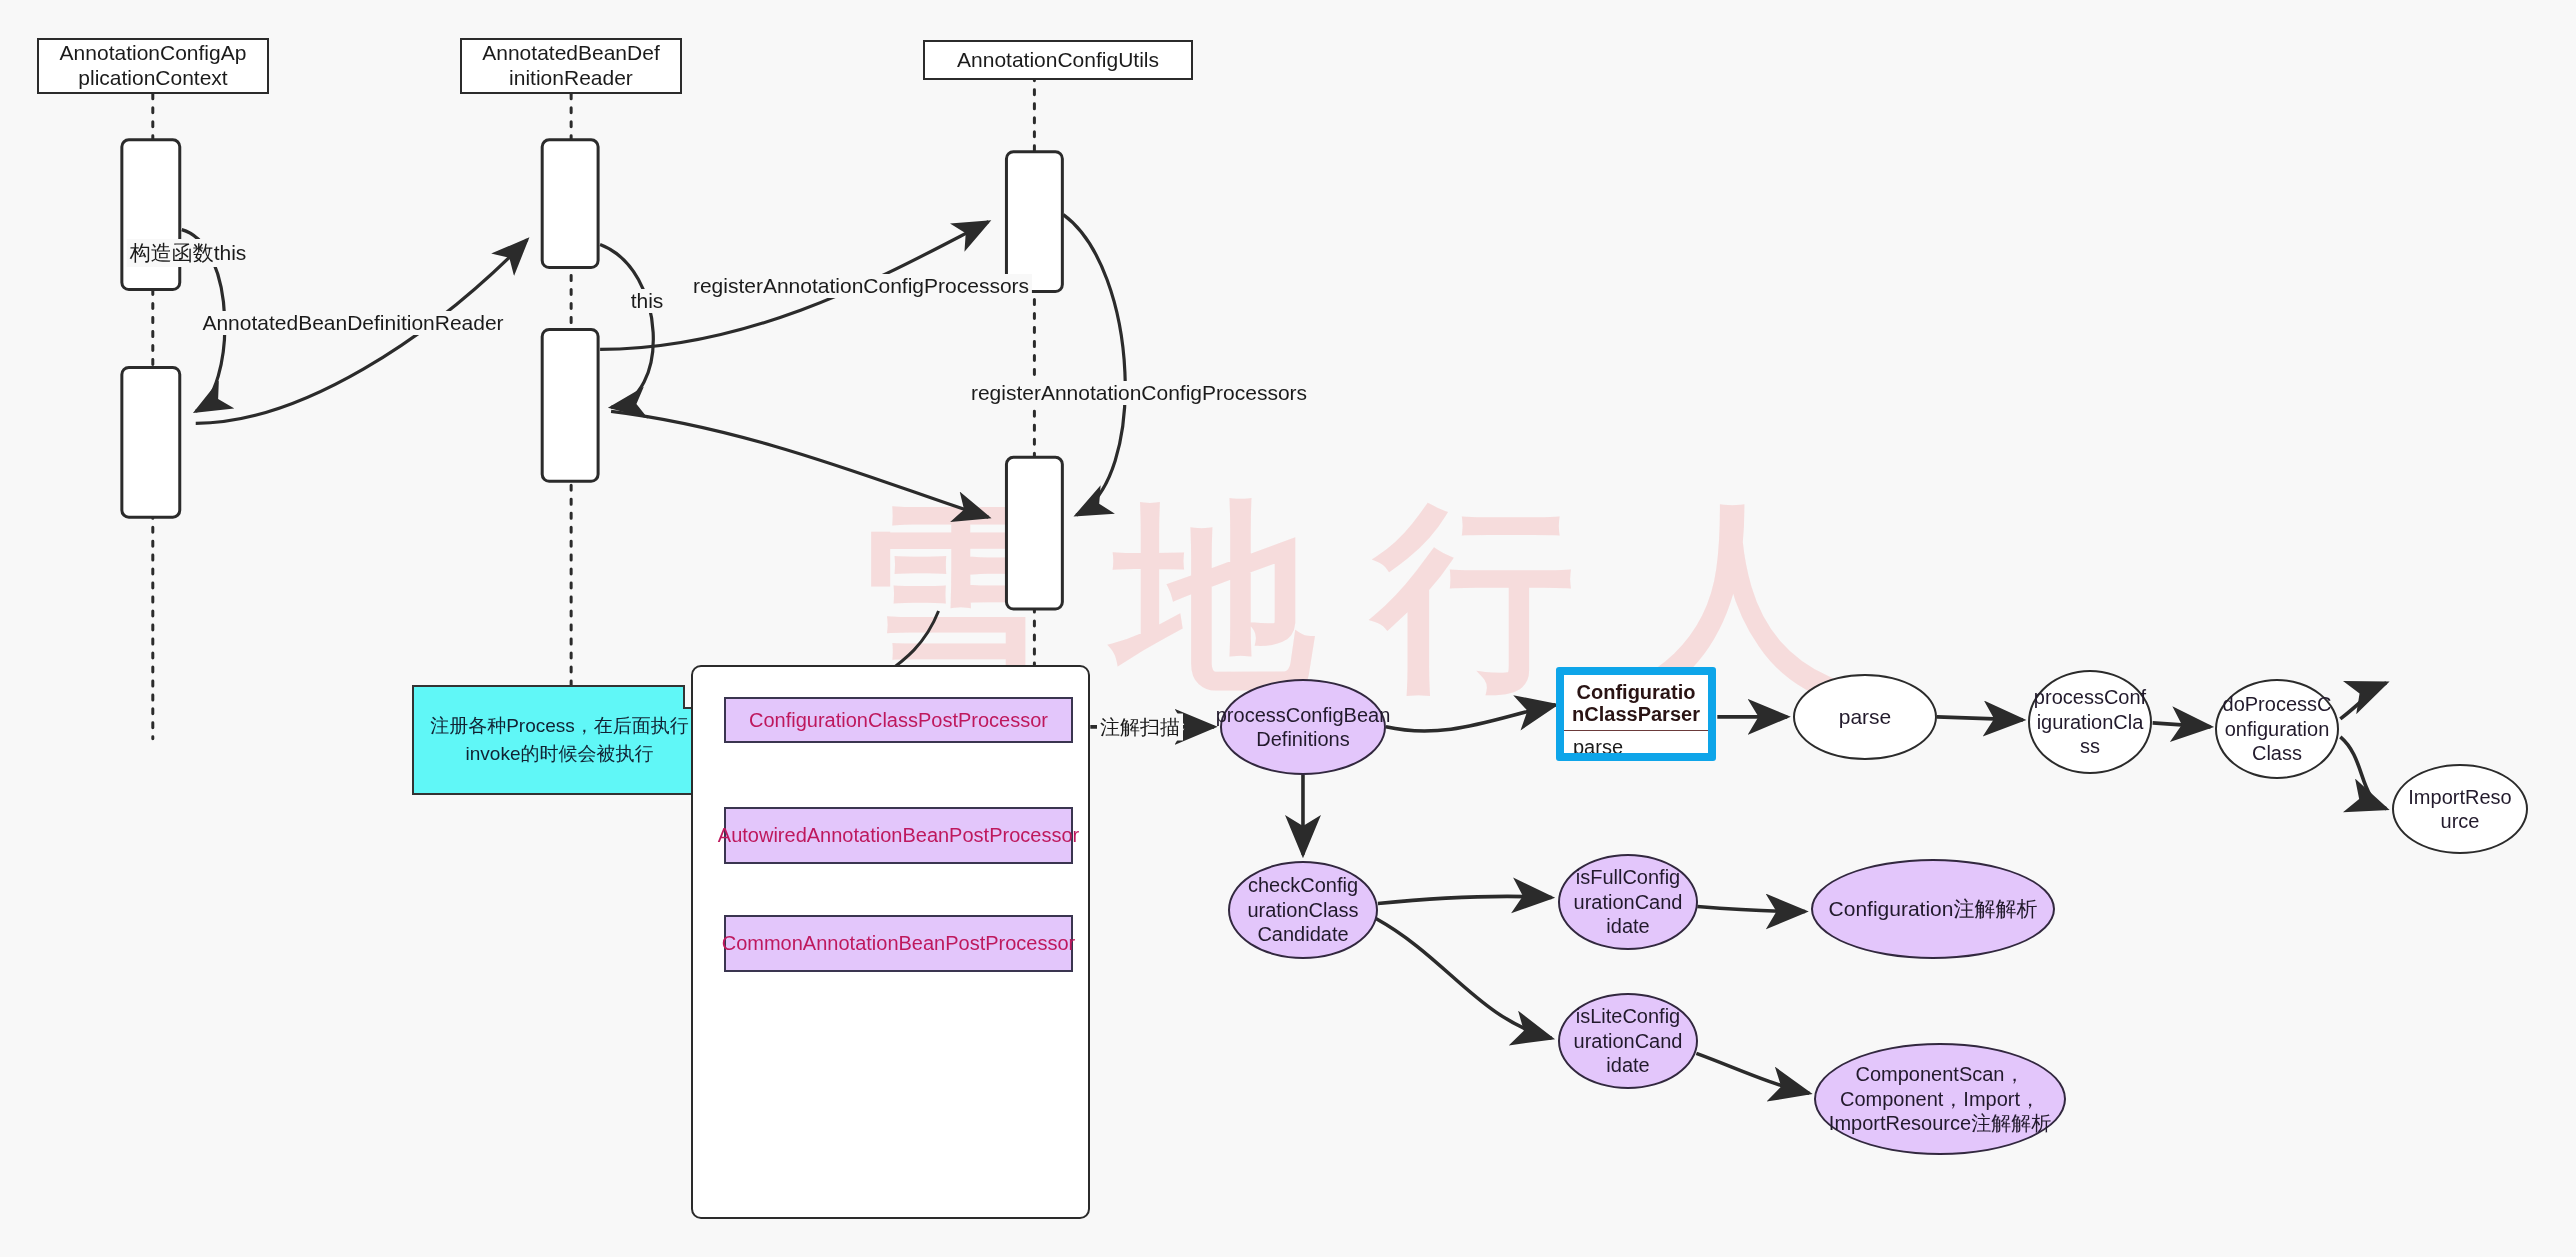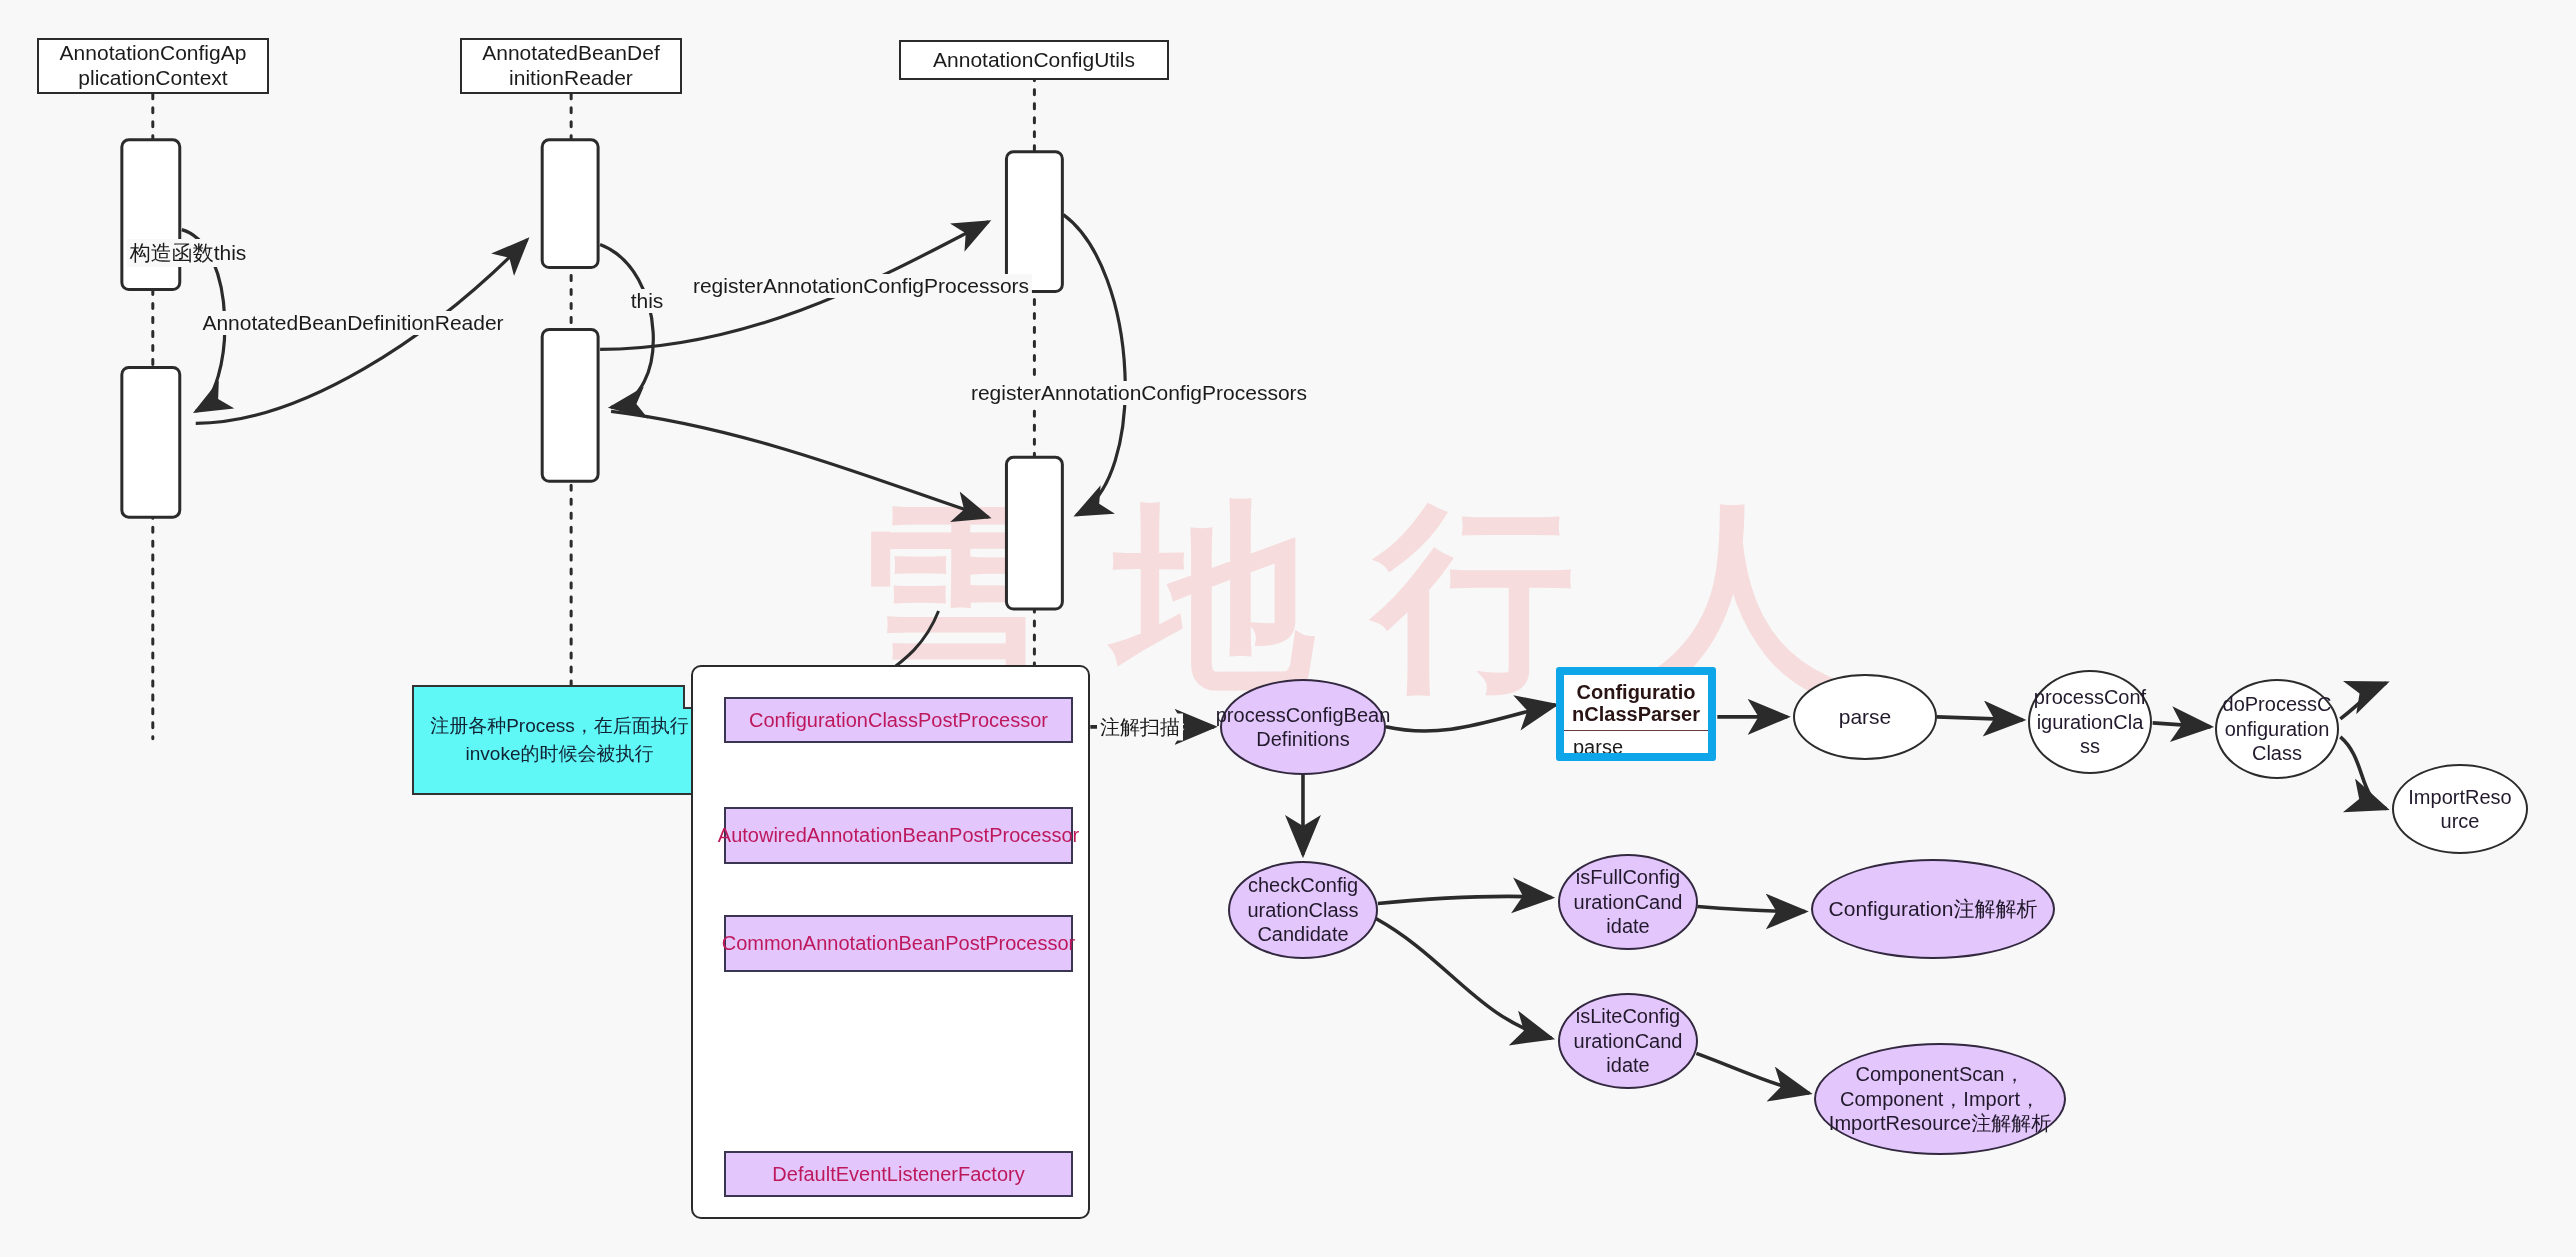--- a/index.html
+++ b/index.html
@@ -112,21 +112,21 @@
   </svg>
 
   <div class="actorbox" style="left:153px;top:38px;width:232px;height:56px;font-size:21px;">
     <span style="white-space:pre-line;">AnnotationConfigAp
 plicationContext</span>
   </div>
   <div class="actorbox" style="left:571px;top:38px;width:222px;height:56px;font-size:21px;">
     <span style="white-space:pre-line;">AnnotatedBeanDef
 initionReader</span>
   </div>
-  <div class="actorbox" style="left:1034px;top:40px;width:270px;height:40px;font-size:21px;">
+  <div class="actorbox" style="left:1058px;top:40px;width:270px;height:40px;font-size:21px;">
     <span style="white-space:pre-line;">AnnotationConfigUtils</span>
   </div>
 
   <div class="msglbl" style="left:188px;top:253px;">构造函数this</div>
   <div class="msglbl" style="left:353px;top:323px;">AnnotatedBeanDefinitionReader</div>
   <div class="msglbl" style="left:647px;top:301px;">this</div>
   <div class="msglbl" style="left:861px;top:286px;">registerAnnotationConfigProcessors</div>
   <div class="msglbl" style="left:1139px;top:393px;">registerAnnotationConfigProcessors</div>
 
   <div class="note" style="left:412px;top:685px;width:295px;height:110px;">
@@ -137,23 +137,20 @@
 
   <div class="procbox" style="left:724px;top:697px;width:349px;height:46px;">
     <span>ConfigurationClassPostProcessor</span>
   </div>
   <div class="procbox" style="left:724px;top:807px;width:349px;height:57px;">
     <span>AutowiredAnnotationBeanPostProcessor</span>
   </div>
   <div class="procbox" style="left:724px;top:915px;width:349px;height:57px;">
     <span>CommonAnnotationBeanPostProcessor</span>
   </div>
-  <div class="procbox" style="left:724px;top:1151px;width:349px;height:46px;">
-    <span>DefaultEventListenerFactory</span>
-  </div>
 
   <div class="msglbl" style="left:1140px;top:727px;font-size:20px;">注解扫描</div>
 
   <div class="classbox" style="left:1556px;top:667px;width:160px;height:94px;">
     <div class="cb-title" style="white-space:pre-line;">Configuratio
 nClassParser</div>
     <div class="cb-row">parse</div>
   </div>
 
   <div class="ell purple" style="left:1303px;top:727px;width:166px;height:96px;font-size:20px;">

